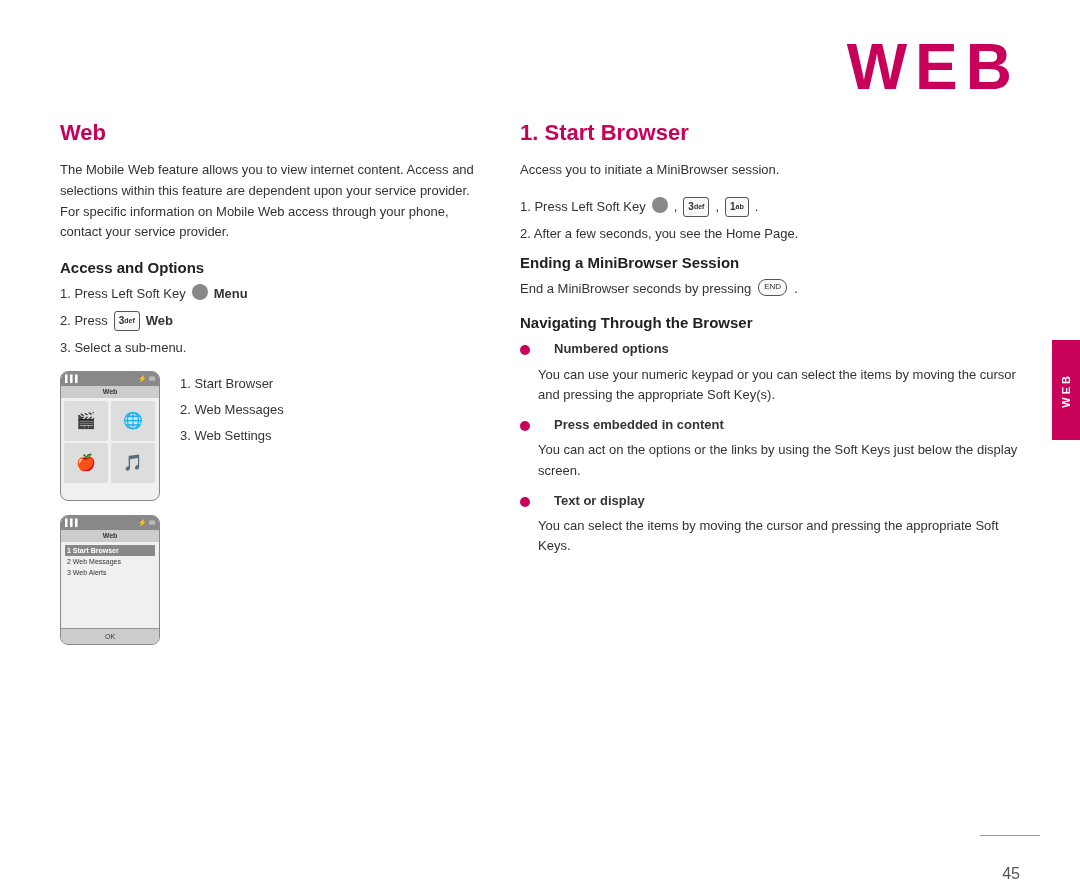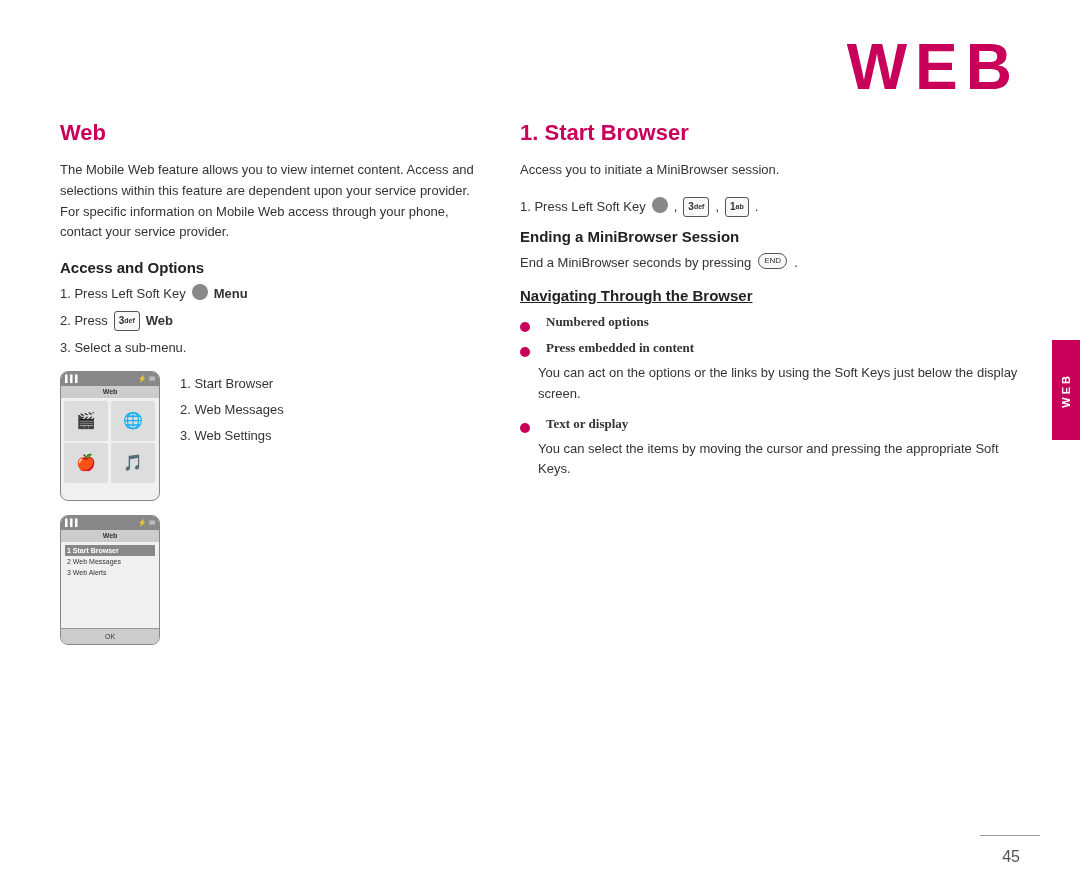--- a/index.html
+++ b/index.html
@@ -49,21 +49,21 @@
       font-weight: bold;
       letter-spacing: 3px;
       writing-mode: vertical-rl;
       text-orientation: mixed;
       transform: rotate(180deg);
     }
 
     
     .page-number {
       position: absolute;
-      bottom: 30px;
+      bottom: 13px;
       right: 60px;
       font-size: 16px;
       color: #555;
     }
 
     
     .bottom-divider {
       position: absolute;
       bottom: 60px;
       right: 40px;
@@ -259,24 +259,23 @@
       margin: 0 2px;
     }
 
     
     .bullet-section {
       margin-bottom: 12px;
     }
 
     .bullet-item {
       display: flex;
-      gap: 16px;
+      gap: 24px;
       margin-bottom: 6px;
-      align-items: flex-end;
-      font-family: Liberation Serif, serif;
+      align-items: center;
     }
 
     .bullet-dot {
       width: 10px;
       height: 10px;
       border-radius: 50%;
       background: #c8005a;
       flex-shrink: 0;
       margin-top: 3px;
     }
@@ -403,40 +402,42 @@
     <div class="step-text">
       <span>1. Press Left Soft Key</span>
       <span class="circle-key"></span>
       <span>,</span>
       <span class="key-icon">3<sup style="font-size:7px">def</sup></span>
       <span>,</span>
       <span class="key-icon">1<sub style="font-size:7px">ab</sub></span>
       <span>.</span>
     </div>
 
+    <div class="step-text">2. After a few seconds, you see the Home Page.</div>
 
     <div class="sub-heading">Ending a MiniBrowser Session</div>
 
     <div class="step-text">
       <span>End a MiniBrowser seconds by pressing</span>
       <span class="end-key-icon">
         <span style="font-size:8px;">END</span>
       </span>
       <span>.</span>
     </div>
 
-    <div class="sub-heading" style="margin-top:14px;text-decoration:underline;">Navigating Through the Browser</div>
+    <div class="sub-heading" style="margin-top:14px;">Navigating Through the Browser</div>
 
 
     <div class="bullet-section">
 
       <div class="bullet-item">
         <div class="bullet-dot"></div>
         <div class="bullet-label">Numbered options</div>
       </div>
+      <div class="bullet-desc">You can use your numeric keypad or you can select the items by moving the cursor and pressing the appropriate Soft Key(s).</div>
 
       <div class="bullet-item">
         <div class="bullet-dot"></div>
         <div class="bullet-label">Press embedded in content</div>
       </div>
       <div class="bullet-desc">You can act on the options or the links by using the Soft Keys just below the display screen.</div>
 
       <div class="bullet-item">
         <div class="bullet-dot"></div>
         <div class="bullet-label">Text or display</div>

